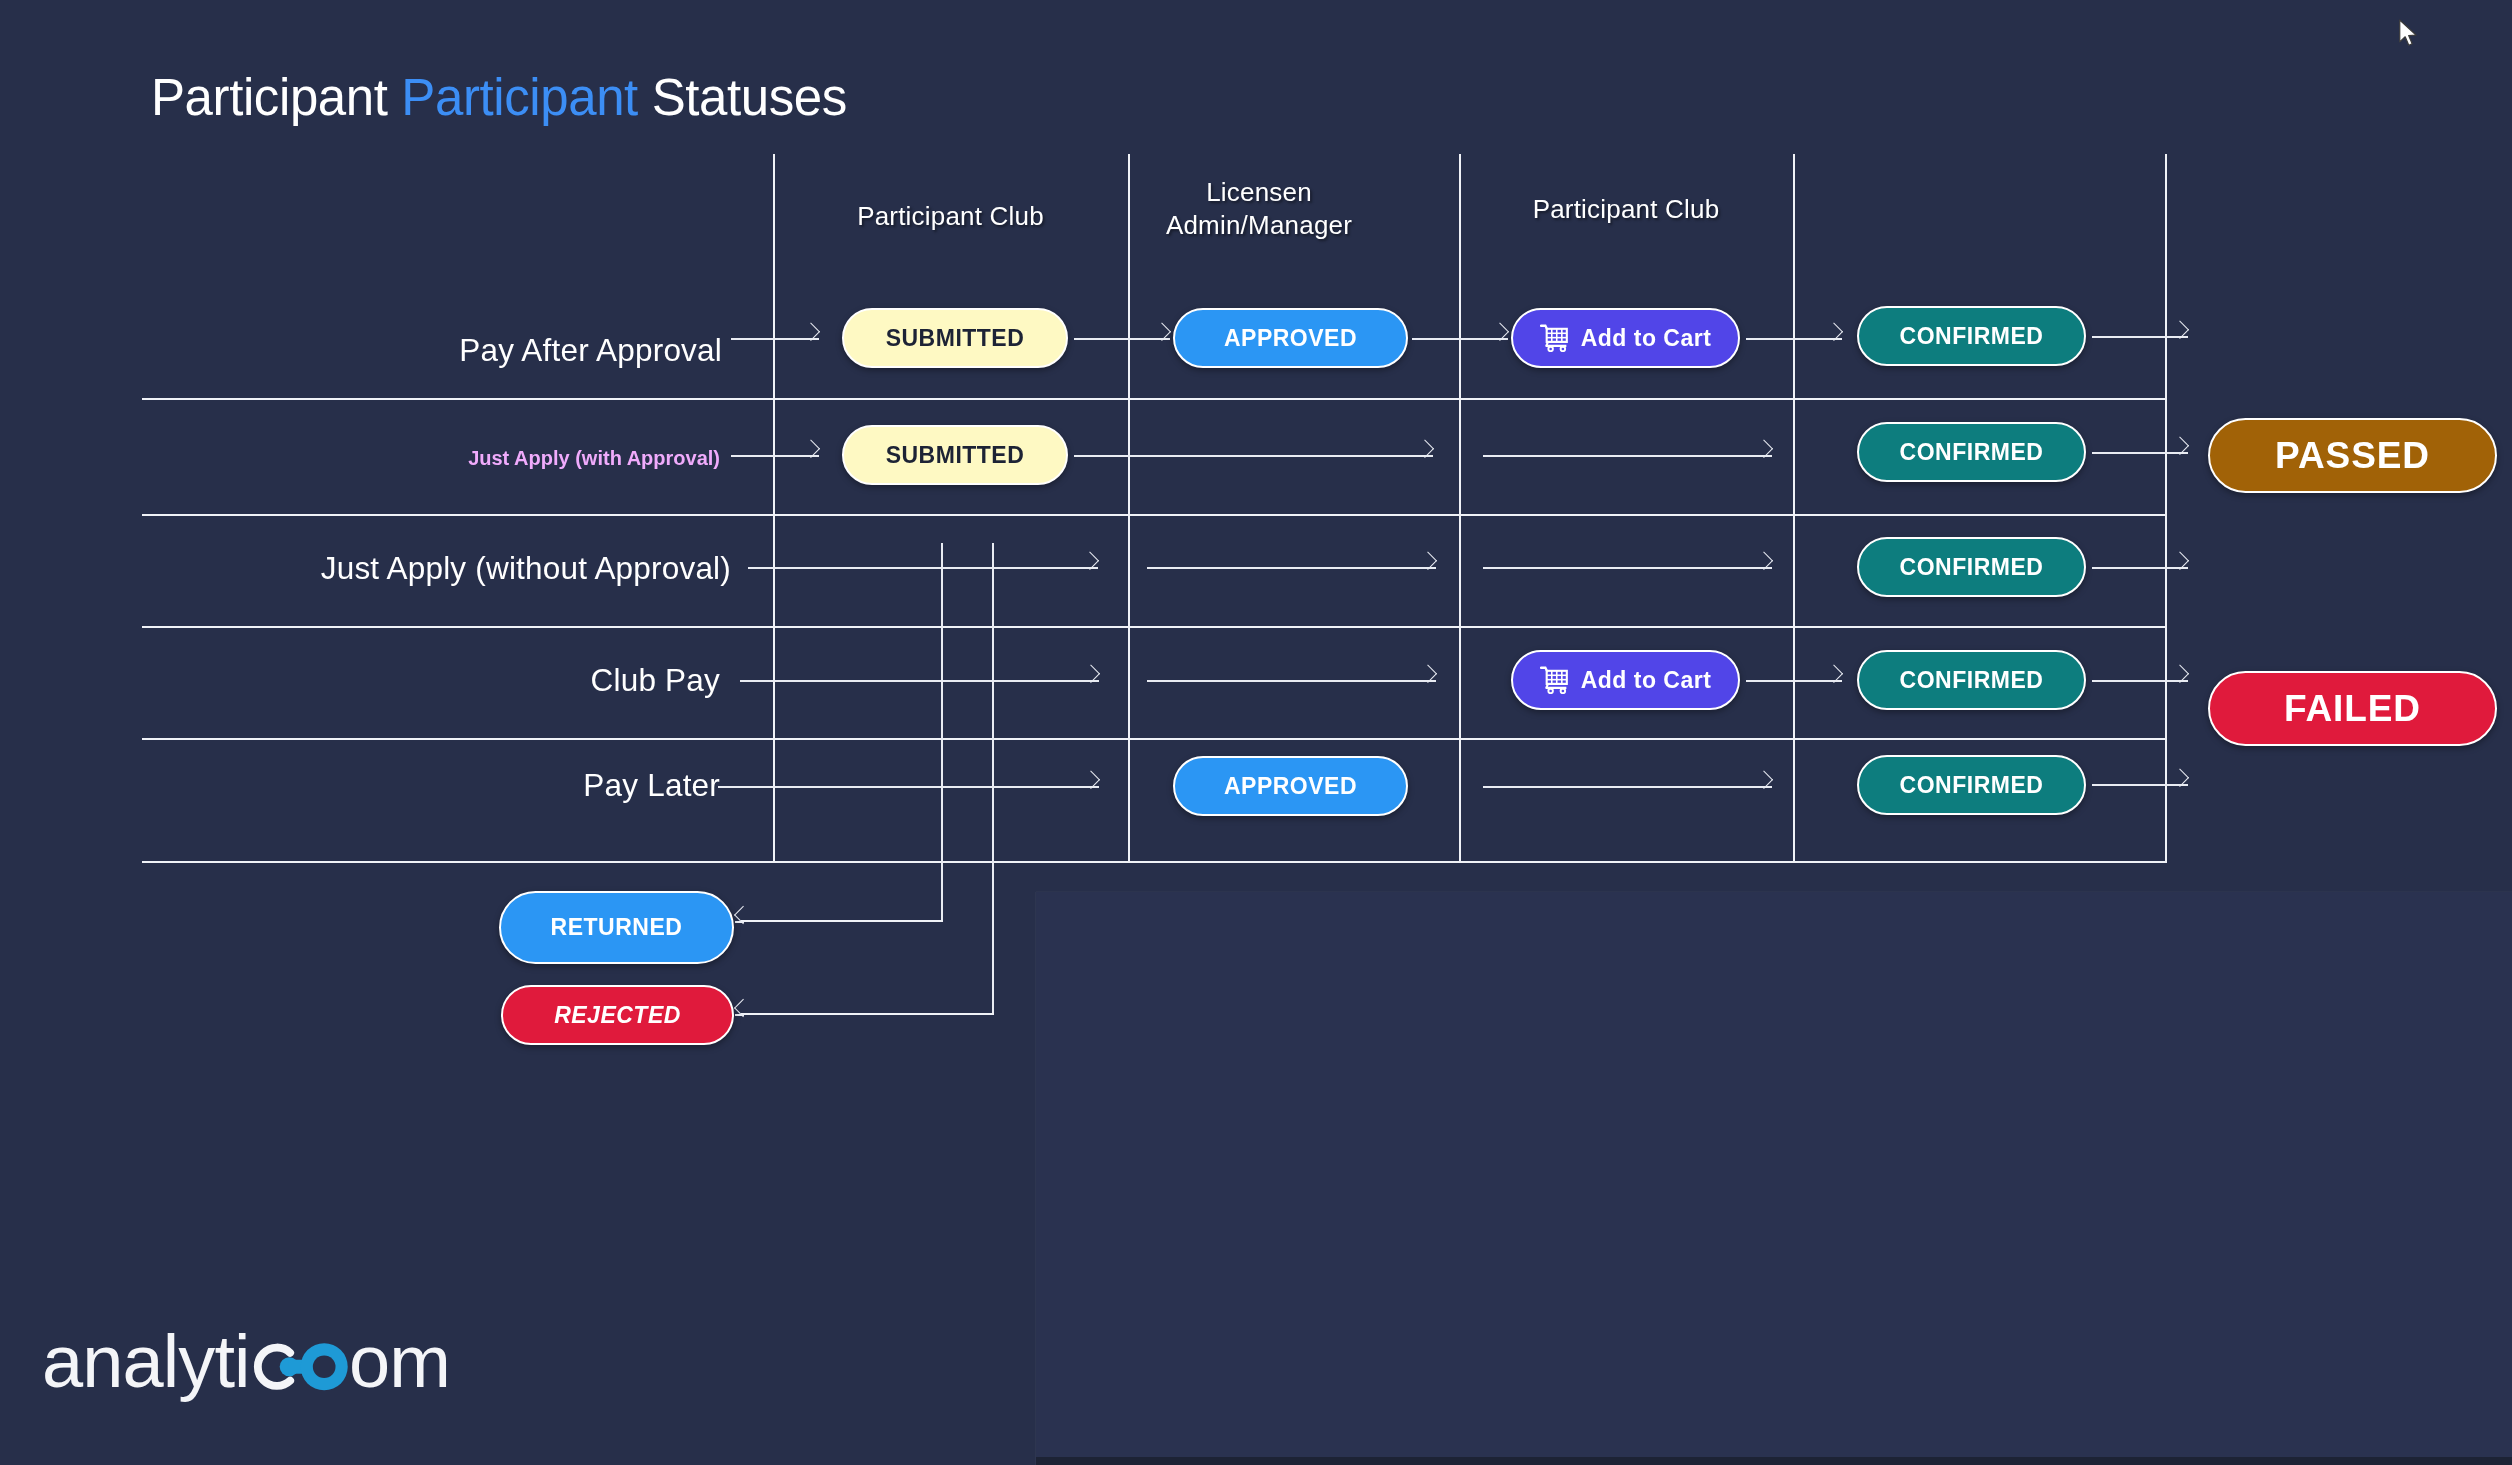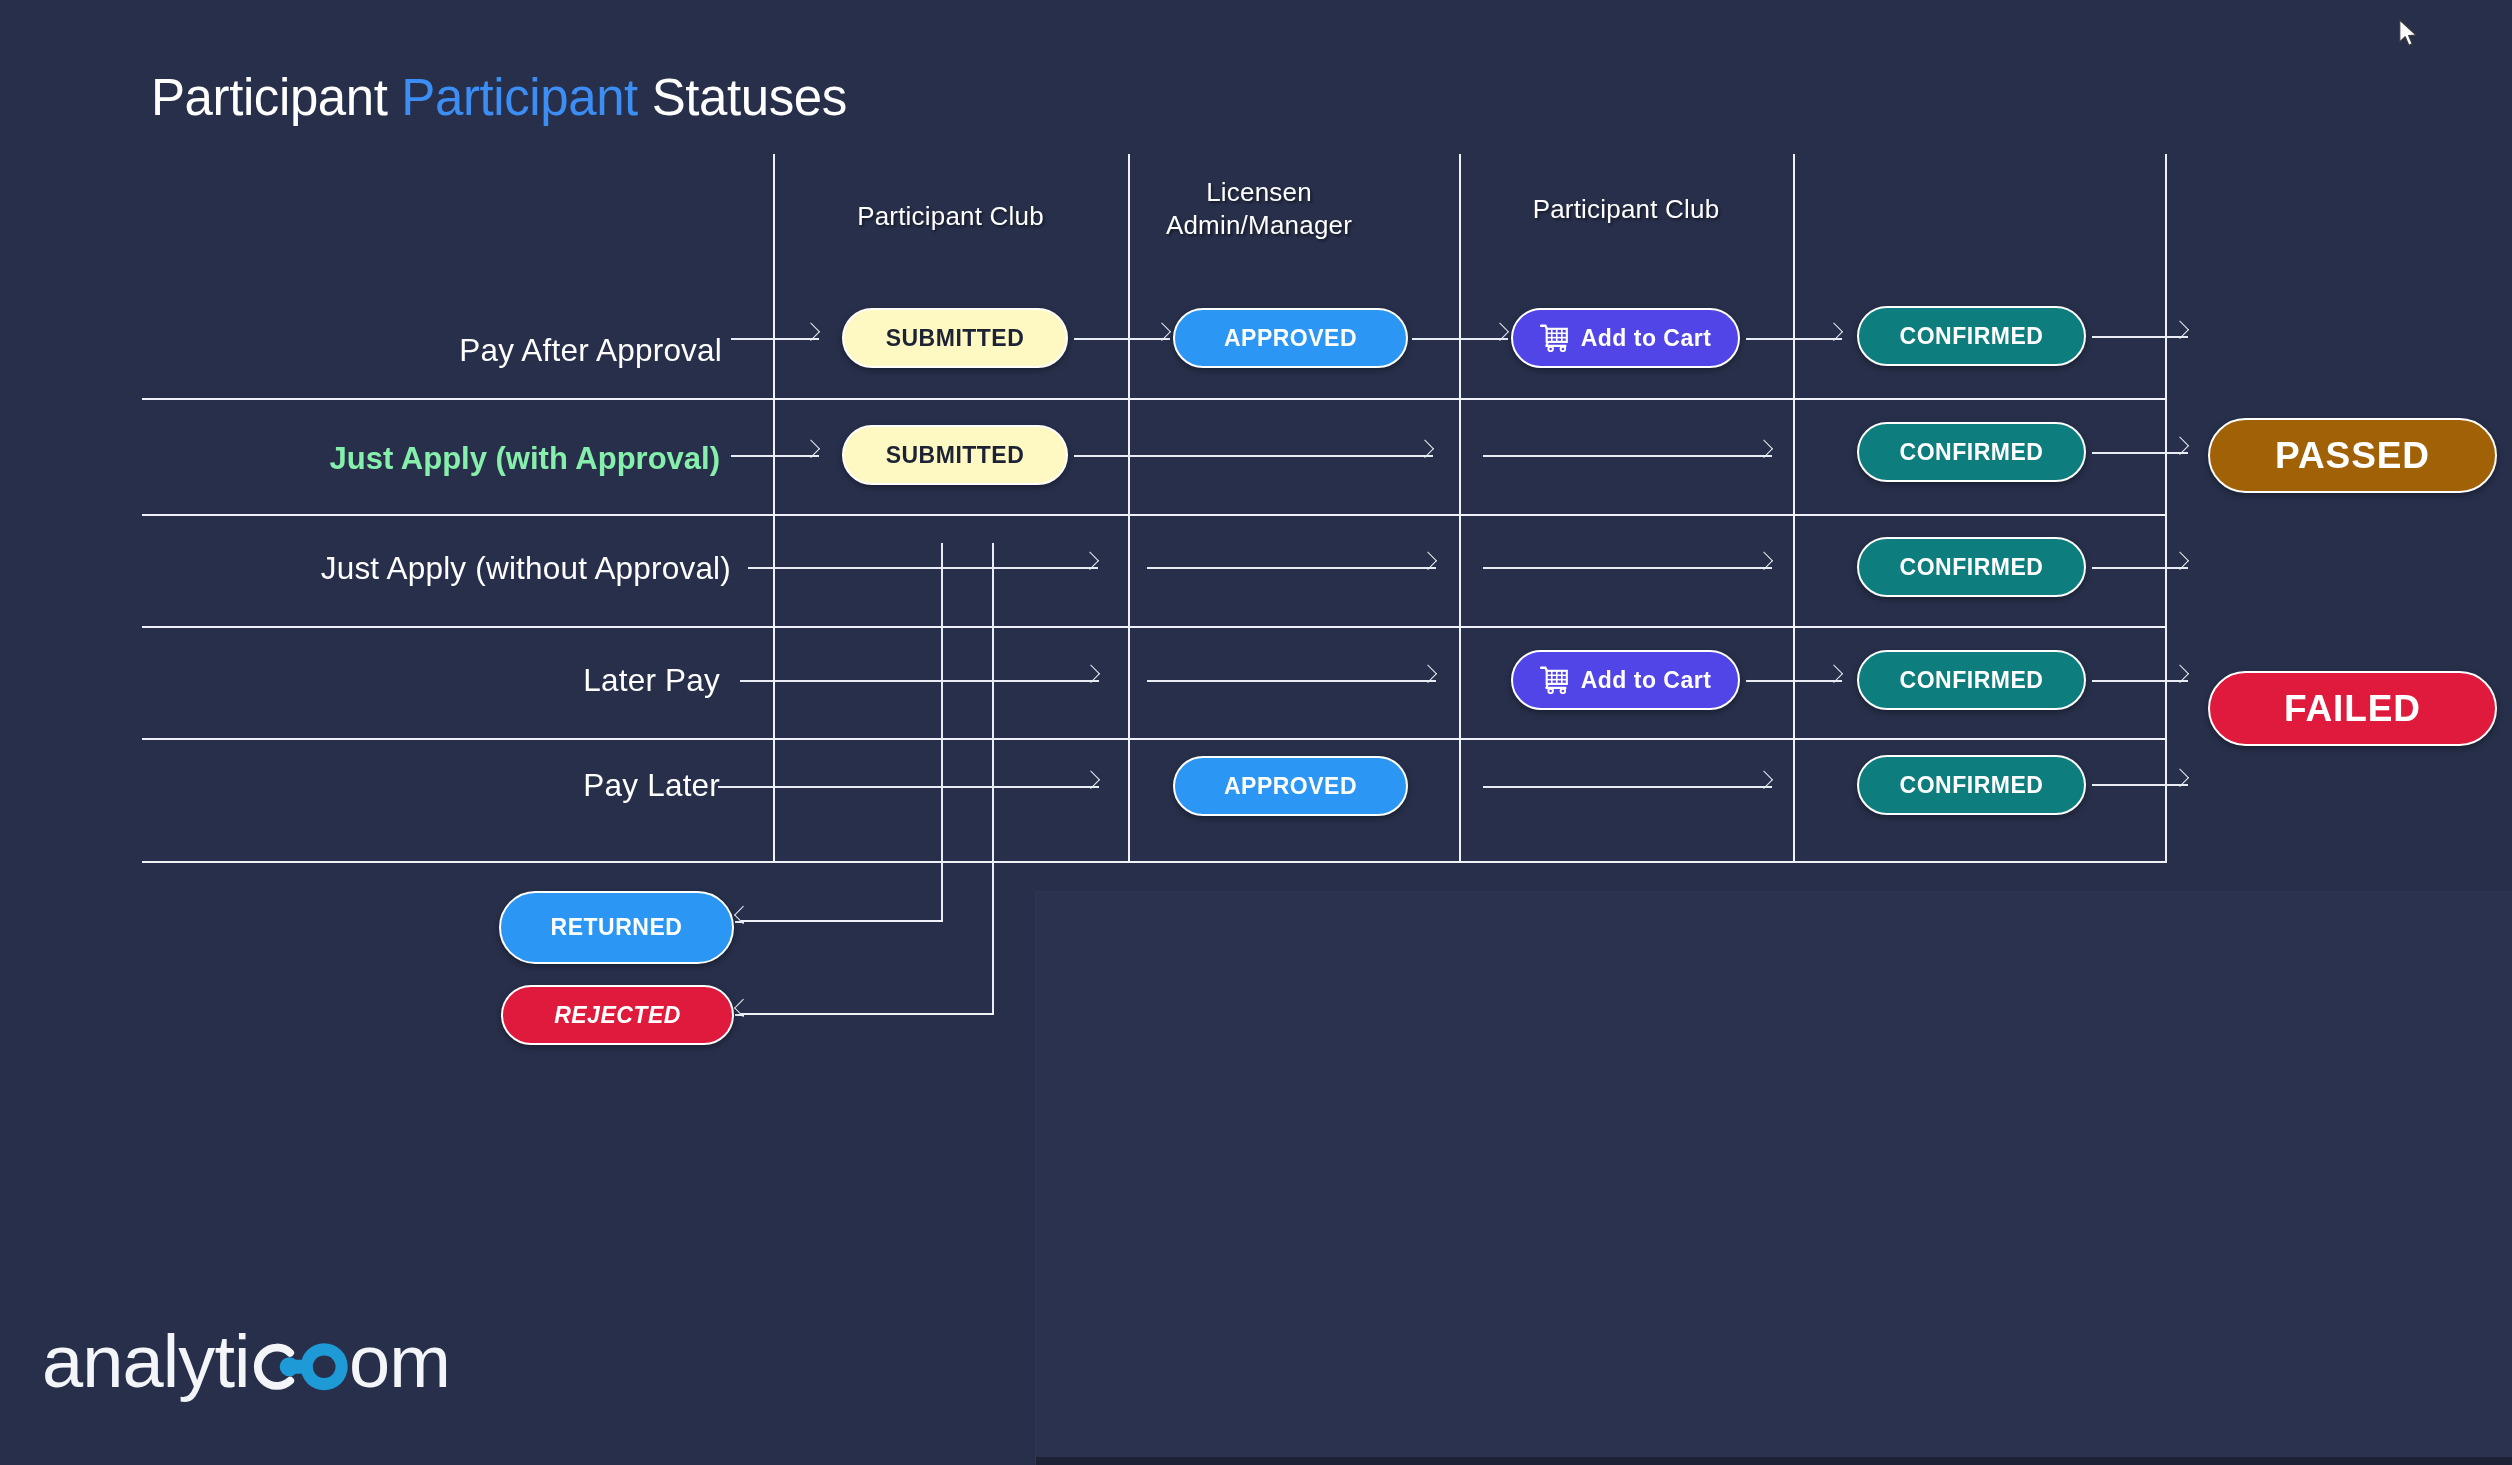--- a/index.html
+++ b/index.html
@@ -72,23 +72,23 @@
     right: 0;
     text-align: right;
     color: #ffffff;
     font-size: 31.5px;
     line-height: 35px;
     white-space: nowrap;
     font-weight: 400;
     letter-spacing: 0.2px;
   }
   .row-label.gold {
-    color: #86efac;
+    color: #f0abfc;
     font-weight: bold;
-    font-size: 31px;
+    font-size: 20px;
     letter-spacing: 0px;
   }
 
   
   .pill {
     position: absolute;
     display: flex;
     align-items: center;
     justify-content: center;
     border-radius: 874px;
@@ -194,21 +194,21 @@
 <div class="col-header" style="left:1128px; top:176px; width:262px;">
   <div>Licensen</div>
   <div>Admin/Manager</div>
 </div>
 
 <div class="col-header" style="left:1459px; top:193px; width:334px;">Participant Club</div>
 
 <div class="row-label" style="left:0px; width:722px; top:333px;">Pay After Approval</div>
 <div class="row-label gold" style="left:0px; width:720px; top:441px;">Just Apply (with Approval)</div>
 <div class="row-label" style="left:0px; width:731px; top:551px;">Just Apply (without Approval)</div>
-<div class="row-label" style="left:0px; width:720px; top:663px;">Later Pay</div>
+<div class="row-label" style="left:0px; width:720px; top:663px;">Club Pay</div>
 <div class="row-label" style="left:0px; width:720px; top:768px;">Pay Later</div>
 
 <div class="arrow-r" style="left:731px; top:338px; width:88px;"></div>
 <div class="pill submitted" style="left:842px; top:308px; width:226px; height:60px;">SUBMITTED</div>
 
 <div class="arrow-r" style="left:1074px; top:338px; width:96px;"></div>
 <div class="pill approved" style="left:1173px; top:308px; width:235px; height:60px;">APPROVED</div>
 
 <div class="arrow-r" style="left:1412px; top:338px; width:96px;"></div>
 <div class="pill cart" style="left:1511px; top:308px; width:229px; height:60px;">

